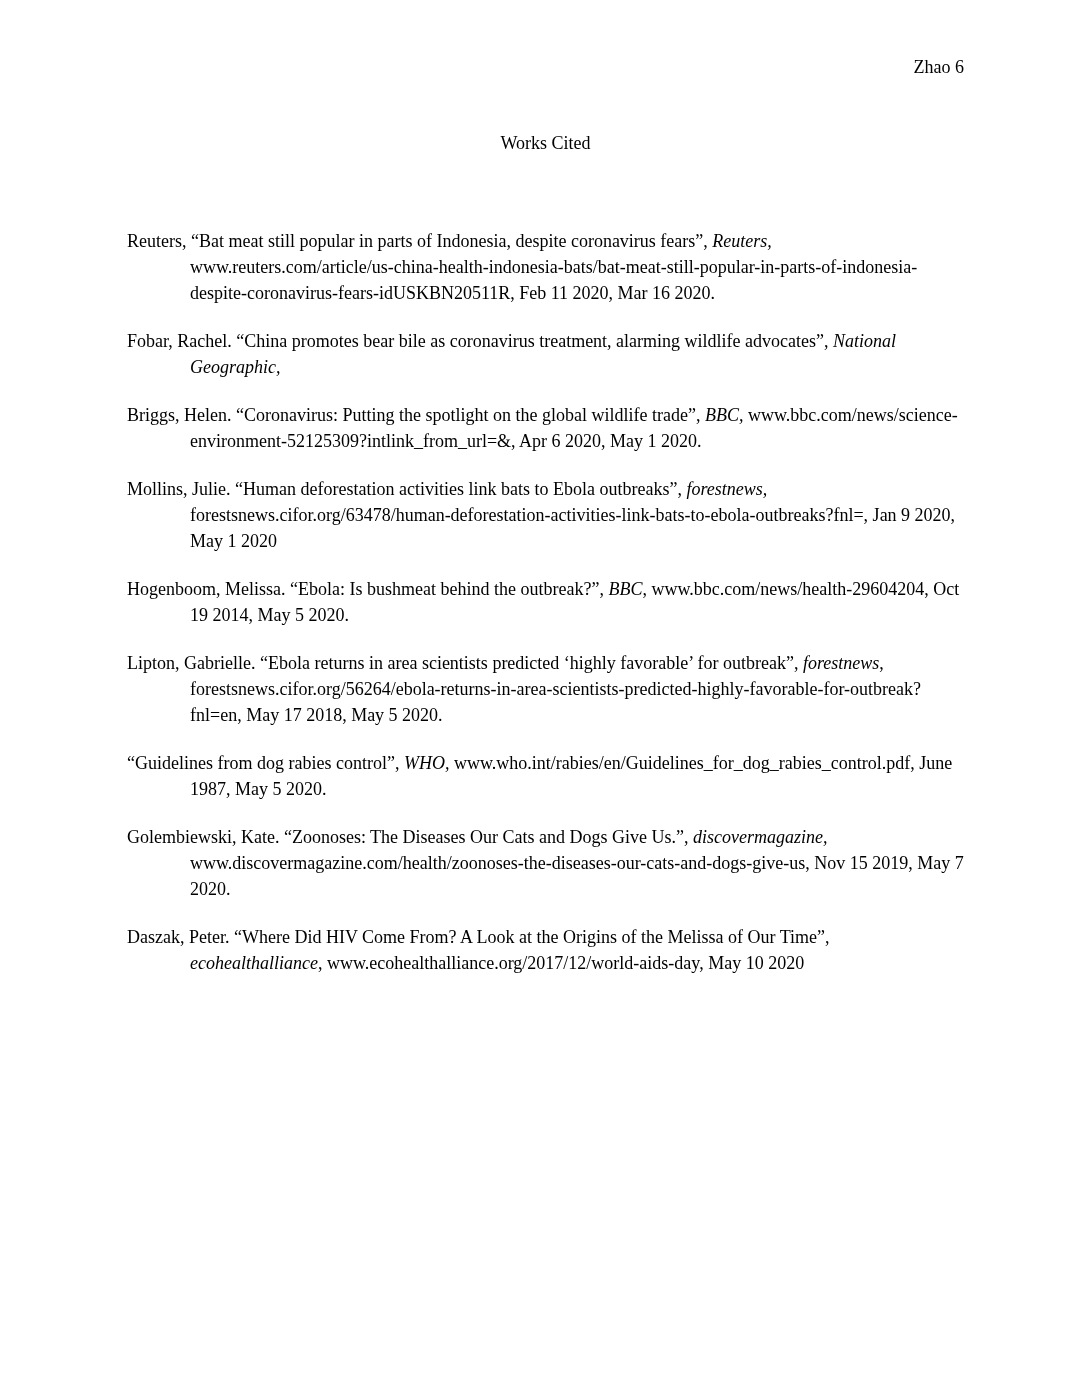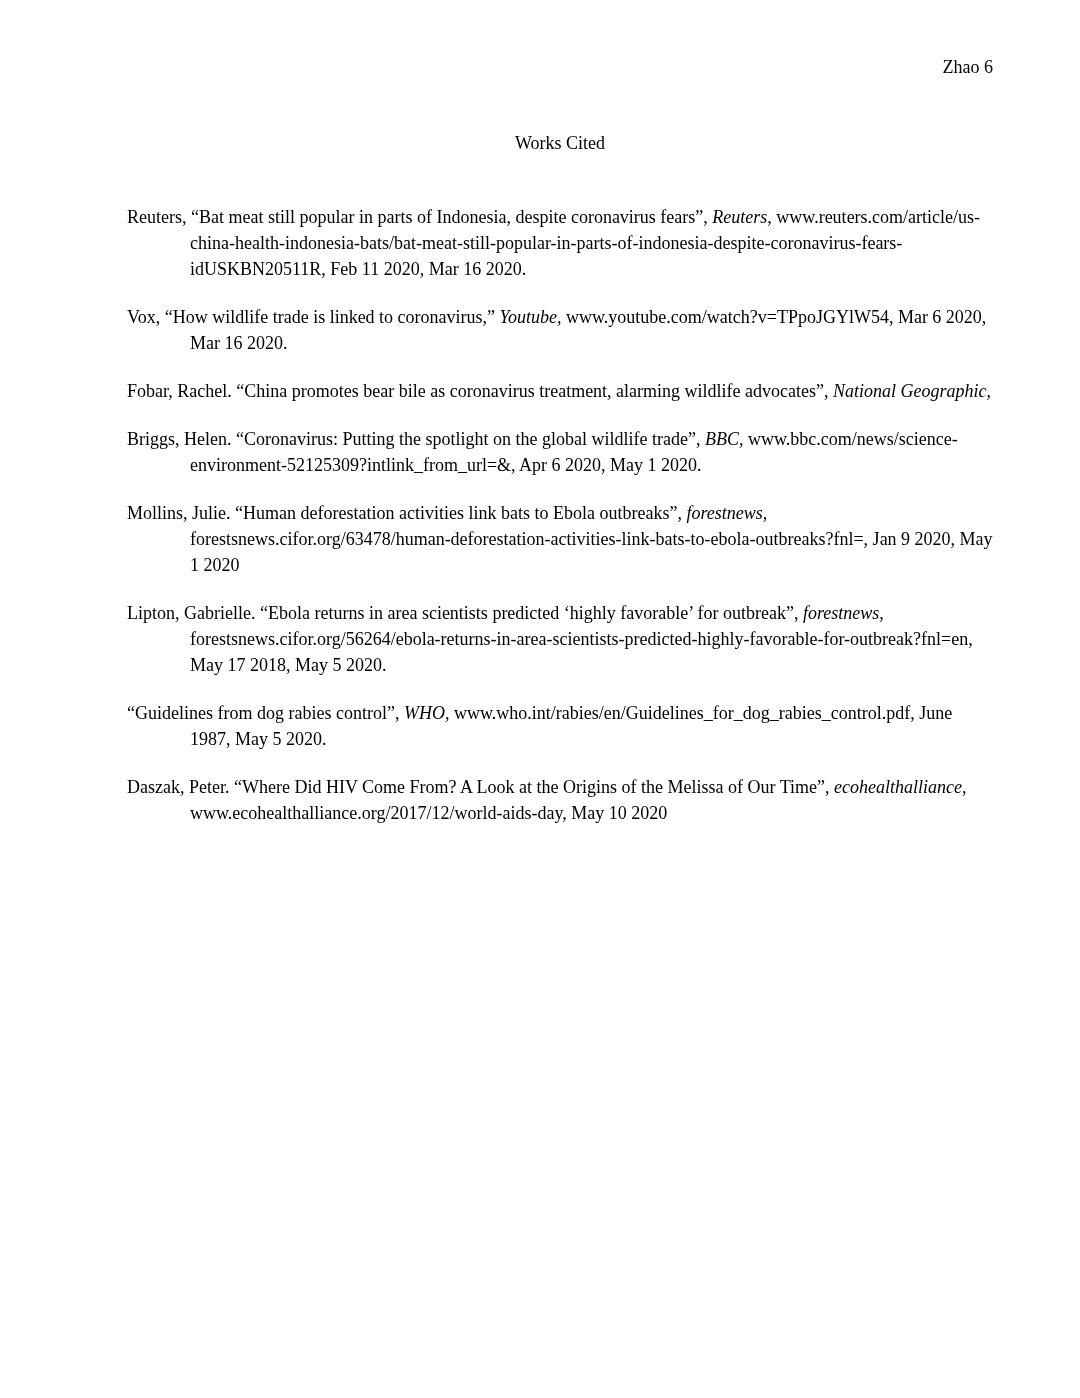--- a/index.html
+++ b/index.html
@@ -9,32 +9,32 @@
   }
   .page {
     position: relative;
     width: 1080px;
     height: 1398px;
     background: #ffffff;
     color: #000000;
     font-family: "Liberation Serif", "DejaVu Serif", serif;
     font-size: 18px;
     box-sizing: border-box;
-    padding: 56px 87px 0 127px;
+    padding: 56px 116px 0 127px;
     overflow: hidden;
   }
   .header-row {
     text-align: right;
     line-height: 22px;
   }
   .doc-title {
     text-align: center;
     font-size: 18px;
     font-weight: normal;
-    margin: 52px 0 48px 0;
+    margin: 52px 0 72px 0;
     line-height: 26px;
   }
   .citations {
     
   }
   .citation {
     margin: 0 0 22px 0;
     line-height: 26px;
     padding-left: 63px;
     text-indent: -63px;
@@ -50,22 +50,23 @@
 <div class="page">
 
   <div class="header-row">
     <span>Zhao 6</span>
   </div>
 
   <h1 class="doc-title">Works Cited</h1>
 
   <div class="citations">
       <p class="citation"><span>Reuters, “Bat meat still popular in parts of Indonesia, despite coronavirus fears”, </span><em>Reuters,</em><span> www.reuters.com/article/us-china-health-indonesia-bats/bat-meat-still-popular-in-parts-of-indonesia-despite-coronavirus-fears-idUSKBN20511R, Feb 11 2020, Mar 16 2020.</span></p>
-      <p class="citation"><span>Vox, “How wildlife trade is linked to coronavirus,” </span><em>Youtube,</em><span> www.youtube.com/watch?v=TPpoJGYlW54, Mar 6 2020, Mar 16 2020.</span></p>
       <p class="citation"><span>Fobar, Rachel. “China promotes bear bile as coronavirus treatment, alarming wildlife advocates”, </span><em>National Geographic,</em><br></p>
       <p class="citation"><span>Briggs, Helen. “Coronavirus: Putting the spotlight on the global wildlife trade”, </span><em>BBC,</em><span> www.bbc.com/news/science-environment-52125309?intlink_from_url=&amp;, Apr 6 2020, May 1 2020.</span></p>
       <p class="citation"><span>Mollins, Julie. “Human deforestation activities link bats to Ebola outbreaks”, </span><em>forestnews,</em><span> forestsnews.cifor.org/63478/human-deforestation-activities-link-bats-to-ebola-outbreaks?fnl=, Jan 9 2020, May 1 2020</span></p>
+      <p class="citation"><span>Hogenboom, Melissa. “Ebola: Is bushmeat behind the outbreak?”, </span><em>BBC</em><span>, www.bbc.com/news/health-29604204, Oct 19 2014, May 5 2020.</span></p>
       <p class="citation"><span>Lipton, Gabrielle. “Ebola returns in area scientists predicted ‘highly favorable’ for outbreak”, </span><em>forestnews</em><span>, forestsnews.cifor.org/56264/ebola-returns-in-area-scientists-predicted-highly-favorable-for-outbreak?fnl=en, May 17 2018, May 5 2020.</span></p>
       <p class="citation"><span>“Guidelines from dog rabies control”, </span><em>WHO,</em><span> www.who.int/rabies/en/Guidelines_for_dog_rabies_control.pdf, June 1987, May 5 2020.</span></p>
+      <p class="citation"><span>Golembiewski, Kate. “Zoonoses: The Diseases Our Cats and Dogs Give Us.”, </span><em>discovermagazine,</em><span> www.discovermagazine.com/health/zoonoses-the-diseases-our-cats-and-dogs-give-us, Nov 15 2019, May 7 2020.</span></p>
       <p class="citation"><span>Daszak, Peter. “Where Did HIV Come From? A Look at the Origins of the Melissa of Our Time”, </span><em>ecohealthalliance</em><span>, www.ecohealthalliance.org/2017/12/world-aids-day, May 10 2020</span></p>
     </div>
 
 </div>
 
 </body></html>

